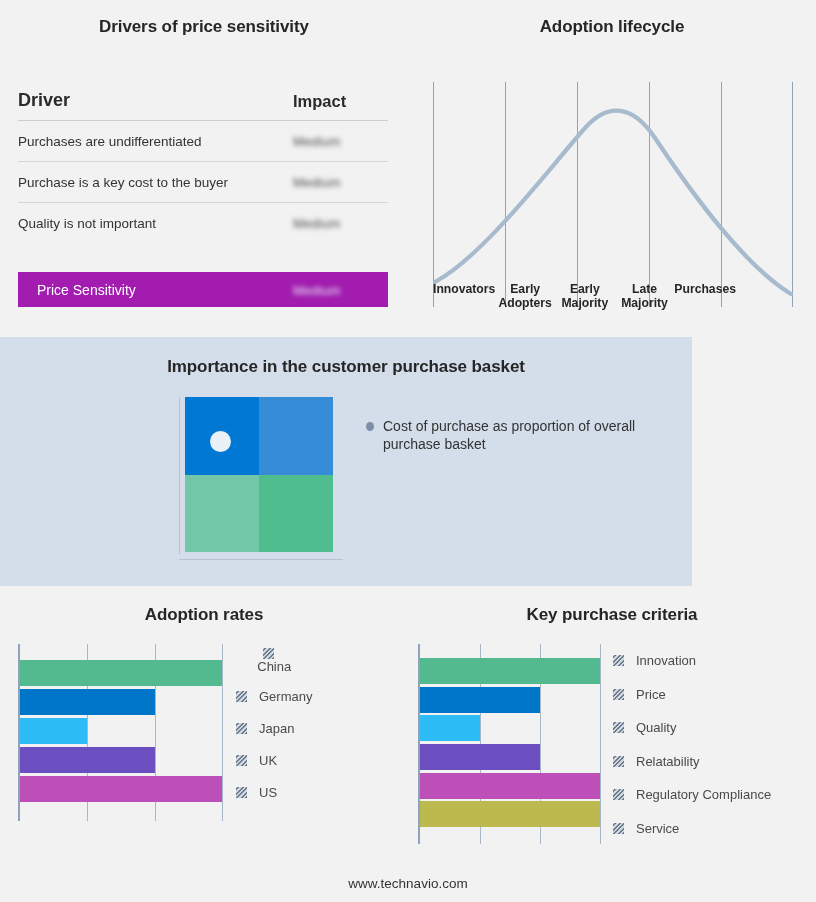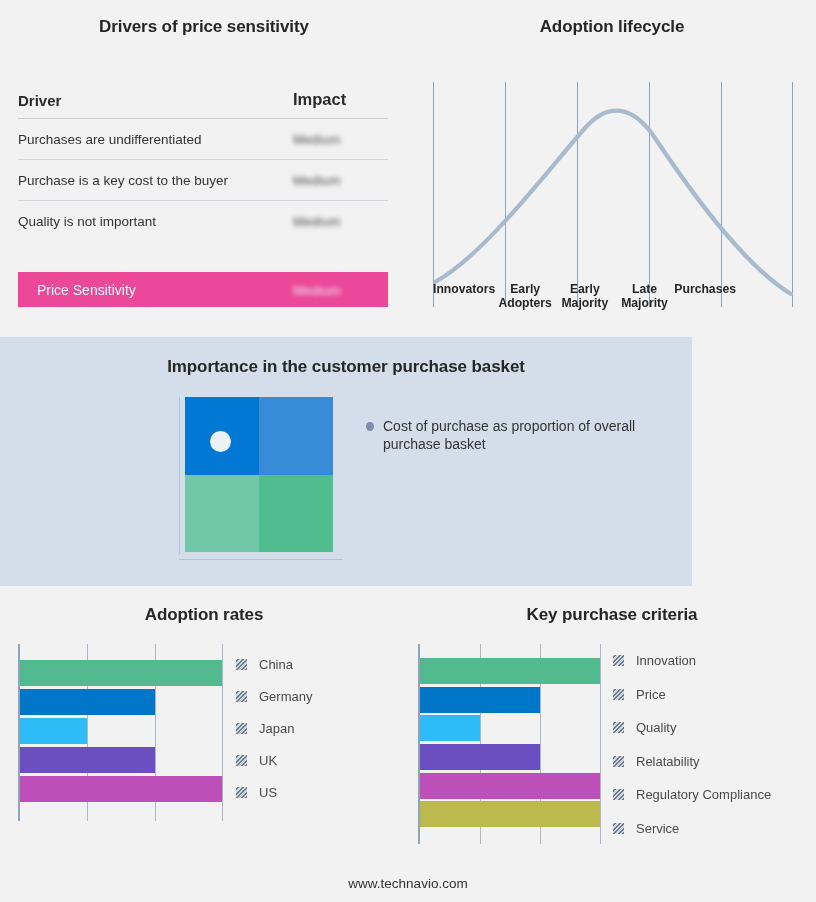--- a/index.html
+++ b/index.html
@@ -42,21 +42,21 @@
     width: 370px;
   }
   .drv-head {
     display: flex;
     align-items: flex-end;
     padding: 0 0 9px 0;
     border-bottom: 1px solid #c9cdd4;
   }
   .drv-head .h-driver {
     flex: 1;
-    font-size: 15px;
+    font-size: 18px;
     font-weight: bold;
     color: #2b2b2b;
   }
   .drv-head .h-impact {
     width: 95px;
     text-align: left;
     font-size: 16.5px;
     font-weight: bold;
     color: #2b2b2b;
   }
@@ -83,21 +83,21 @@
     color: #4a4a4a;
     font-size: 13px;
     letter-spacing: 0.2px;
     user-select: none;
   }
 
   .drv-highlight {
     position: absolute;
     left: 18px; top: 272px;
     width: 370px; height: 35px;
-    background: #ec4899;
+    background: #a21caf;
     display: flex;
     align-items: center;
     padding-left: 19px;
   }
   .drv-highlight .hl-label {
     flex: 1;
     font-size: 14px;
     color: #ffffff;
   }
   .drv-highlight .hl-impact { width: 95px; }
@@ -381,21 +381,21 @@
         <div class="bp-gridline" style="left: 69px; height: 177px;"></div>
         <div class="bp-gridline" style="left: 137px; height: 177px;"></div>
         <div class="bp-gridline" style="left: 204px; height: 177px;"></div>
         <div class="bp-bar" title="China" style="top: 16px; height: 26px; width: 202px; background: rgb(82, 186, 142);"></div>
         <div class="bp-bar" title="Germany" style="top: 45px; height: 26px; width: 135px; background: rgb(0, 118, 200);"></div>
         <div class="bp-bar" title="Japan" style="top: 74px; height: 26px; width: 67px; background: rgb(45, 188, 245);"></div>
         <div class="bp-bar" title="UK" style="top: 103px; height: 26px; width: 135px; background: rgb(107, 79, 192);"></div>
         <div class="bp-bar" title="US" style="top: 132px; height: 26px; width: 202px; background: rgb(188, 80, 184);"></div>
       </div>
     <div class="bar-legend" id="legend-adoption" style="left:236px; top:62px;">
-        <div class="blg-item" style="height: 32px;">
+        <div class="blg-item" style="height: 32px; flex-direction: column;">
           <div class="blg-swatch"></div>
           <div class="blg-label">China</div>
         </div>
         <div class="blg-item" style="height: 32px;">
           <div class="blg-swatch"></div>
           <div class="blg-label">Germany</div>
         </div>
         <div class="blg-item" style="height: 32px;">
           <div class="blg-swatch"></div>
           <div class="blg-label">Japan</div>

